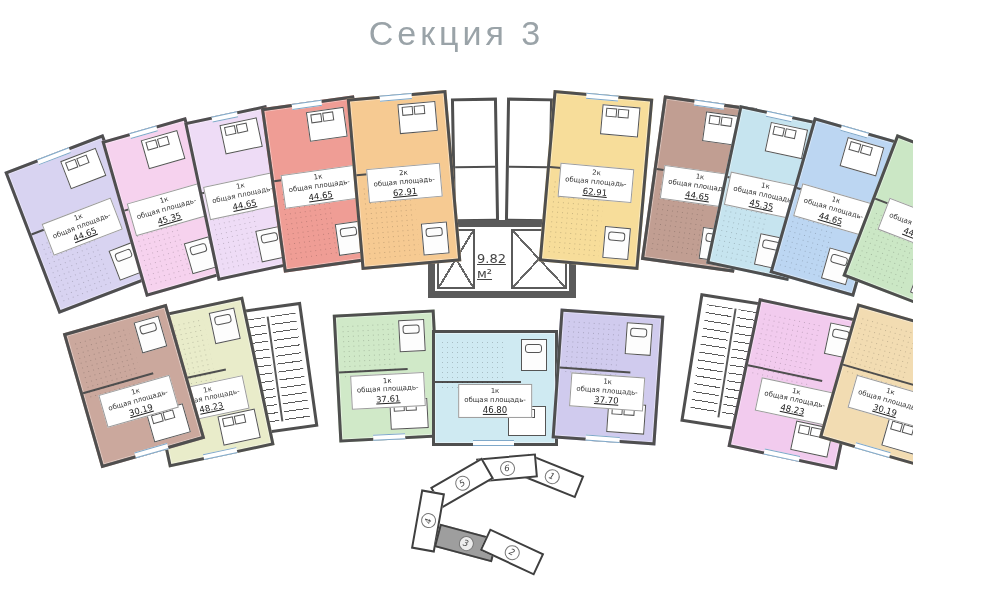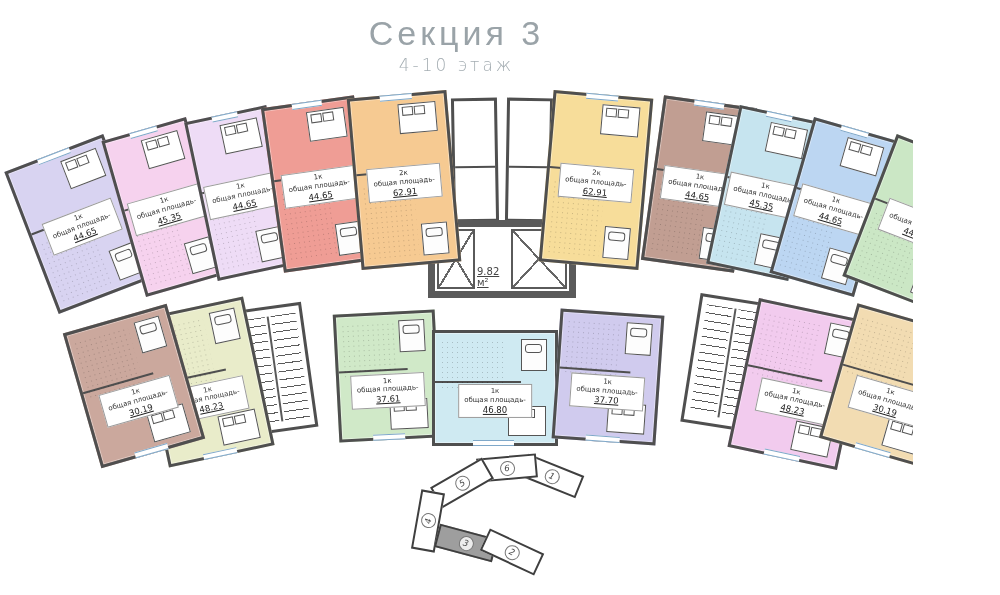--- a/index.html
+++ b/index.html
@@ -35,42 +35,41 @@
   .annex .divider{position:absolute;left:0;right:0;top:55%;border-top:2px solid #4f4f4f;}
   
   .core{position:absolute;left:428px;top:220px;width:148px;height:78px;box-sizing:border-box;
      border:7px solid #5a5a5a;background:#fff;display:flex;}
   .shaft{box-sizing:border-box;border:2px solid #5a5a5a;margin:2px;
      background:
       linear-gradient(to top right,transparent calc(50% - 1px),#666 calc(50% - 1px) calc(50% + 1px),transparent calc(50% + 1px)),
       linear-gradient(to bottom right,transparent calc(50% - 1px),#666 calc(50% - 1px) calc(50% + 1px),transparent calc(50% + 1px));}
   .shaft.s1{width:38px;} .shaft.s2{width:56px;}
   .lobby{flex:1;display:flex;align-items:flex-end;justify-content:center;}
-  .lobby span{font-size:10px;color:#444;text-decoration:underline;margin-bottom:3px;}
+  .lobby span{font-size:13px;color:#444;text-decoration:underline;margin-bottom:10px;}
   
   .stairs{position:absolute;box-sizing:border-box;border:3px solid #4f4f4f;background:#fff;}
   .stairs .fl{position:absolute;top:6%;bottom:6%;width:38%;
      background:repeating-linear-gradient(to bottom,#5a5a5a 0 1px,transparent 1px 8px);}
   .stairs .fl.a{left:7%;} .stairs .fl.b{right:7%;}
   .stairs .mid{position:absolute;left:49%;top:6%;bottom:6%;border-left:2px solid #5a5a5a;}
   
   .locator .seg{position:absolute;width:60px;height:24px;box-sizing:border-box;border:2px solid #3f3f3f;background:#fff;
      display:flex;align-items:center;justify-content:center;}
   .locator .seg.dark{background:#9e9e9e;}
   .locator .num{width:13px;height:13px;border:1px solid #777;border-radius:50%;display:flex;align-items:center;justify-content:center;
      font-size:8.5px;font-style:italic;color:#444;background:#ffffffcc;}
 </style>
 </head>
 <body>
 
 <div class="page">
 
   <div class="hdr">
     <h1>Секция 3</h1>
-    <h2>4-10 этаж</h2>
   </div>
 
   <div class="plan" id="plan">
 
     <div class="annex" style="left:452px;top:98px;width:46px;height:124px;transform:rotate(-1deg);">
       <div class="divider"></div>
     </div>
     <div class="annex" style="left:506px;top:98px;width:46px;height:124px;transform:rotate(1deg);">
       <div class="divider"></div>
     </div>

